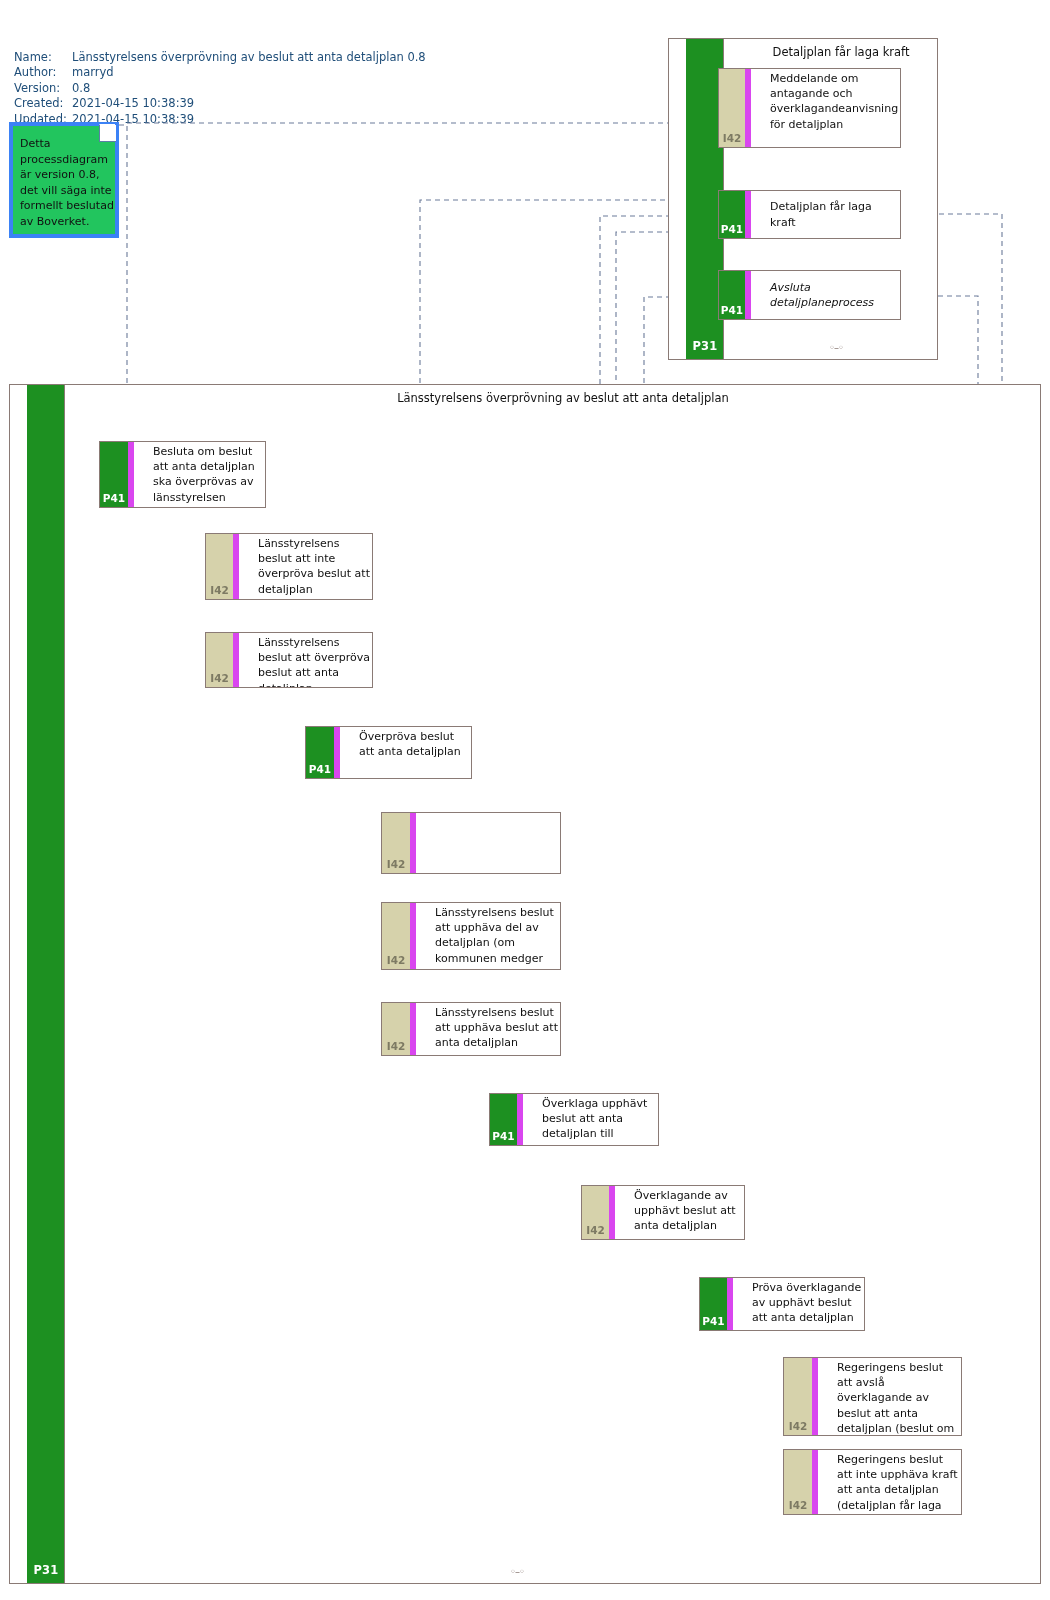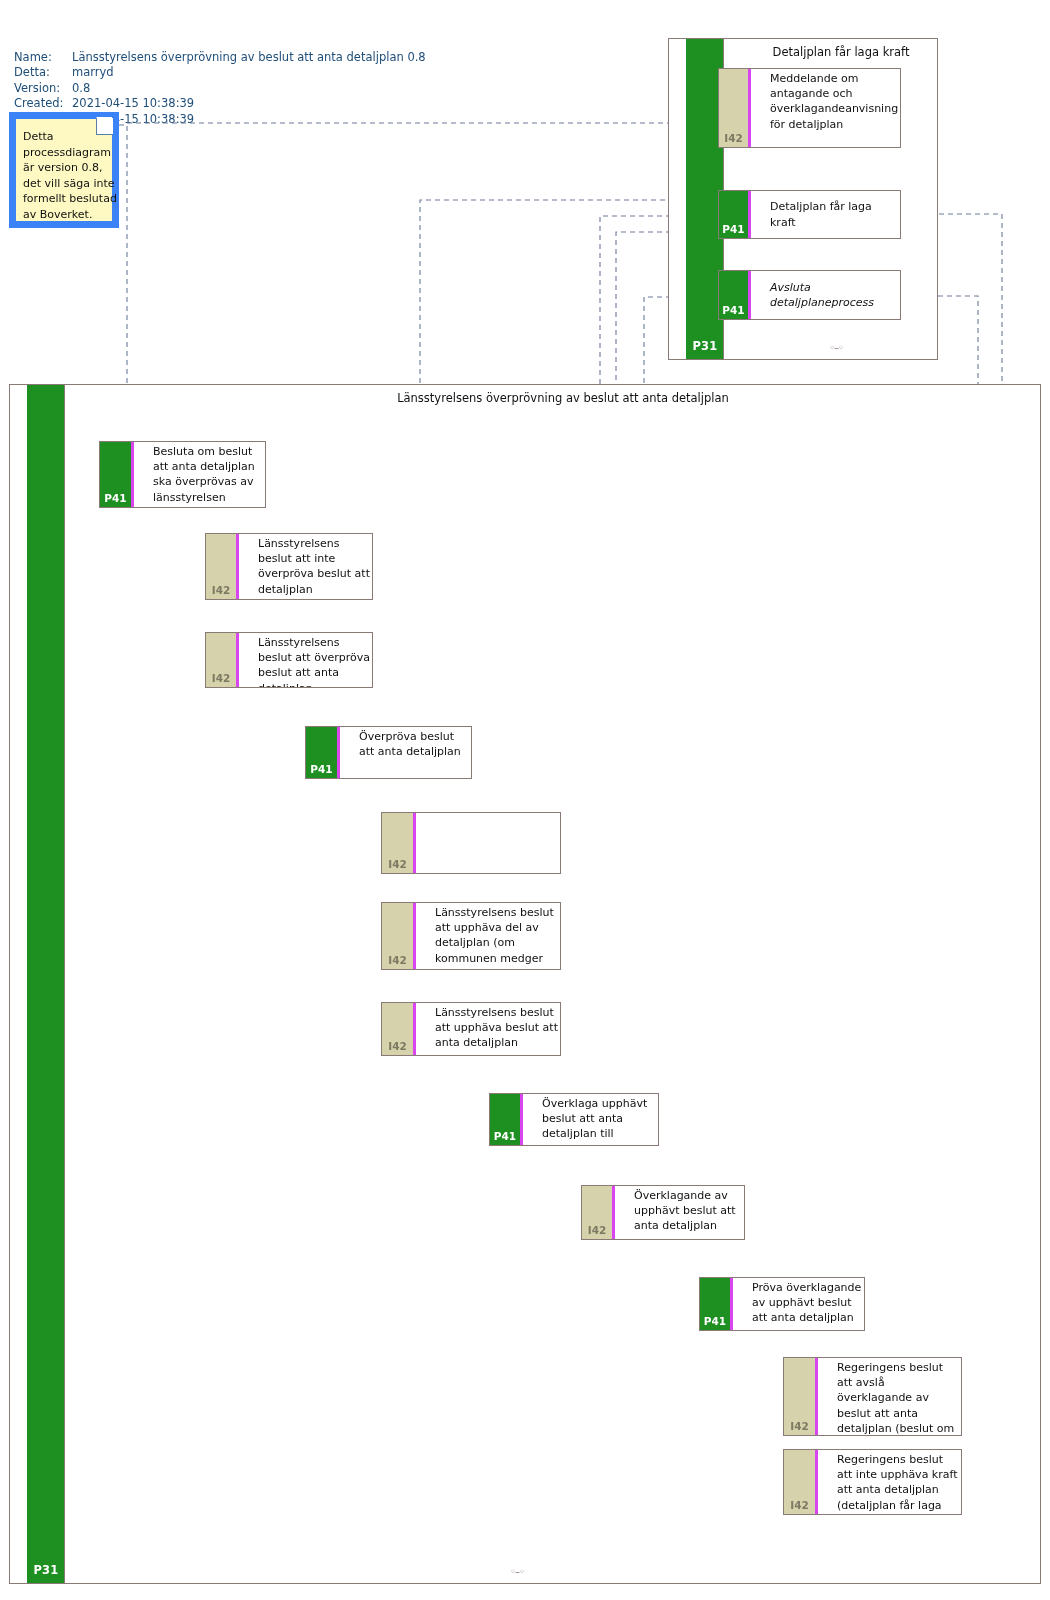--- a/index.html
+++ b/index.html
@@ -25,24 +25,24 @@
     white-space:nowrap;
     margin-top:36px;
   }
   .meta-row{display:block;height:15.4px;}
   .meta-key{display:inline-block;width:58px;color:#1f4e79;}
   .meta-val{display:inline-block;color:#1f4e79;}
 
   
   .note{
     position:absolute;
-    left:9px; top:112px;
+    left:9px; top:122px;
     width:110px; height:116px;
-    background:#fef9c3;
-    border:7px solid #3b82f6;
+    background:#22c55e;
+    border:4px solid #3b82f6;
     box-sizing:border-box;
   }
   .note-fold{
     position:absolute;
     right:-1px; top:-1px;
     width:16px;height:16px;
     background:#ffffff;
     border-left:1px solid #5b7fa6;
     border-bottom:1px solid #5b7fa6;
     transform:none;
@@ -111,21 +111,21 @@
     position:absolute;
     border:1px solid #8a7a75;
     background:#ffffff;
     box-sizing:border-box;
     display:flex;
   }
   .node-tag{
     position:relative;
     flex:0 0 auto;
     box-sizing:border-box;
-    border-right:3px solid #d946ef;
+    border-right:6px solid #d946ef;
   }
   .node-tag-label{
     position:absolute;
     left:0; bottom:3px;
     width:100%;
     text-align:center;
     font-size:10.5px;
     font-weight:bold;
   }
   .node.process .node-tag{background:#1d9021;}
@@ -163,21 +163,21 @@
 </head>
 <body>
 
 <div id="canvas">
 
   <div class="meta">
     <span class="meta-row">
       <span class="meta-key">Name:</span><span class="meta-val">Länsstyrelsens överprövning av beslut att anta detaljplan 0.8</span>
     </span>
     <span class="meta-row">
-      <span class="meta-key">Detta:</span><span class="meta-val">marryd</span>
+      <span class="meta-key">Author:</span><span class="meta-val">marryd</span>
     </span>
     <span class="meta-row">
       <span class="meta-key">Version:</span><span class="meta-val">0.8</span>
     </span>
     <span class="meta-row">
       <span class="meta-key">Created:</span><span class="meta-val">2021-04-15 10:38:39</span>
     </span>
     <span class="meta-row">
       <span class="meta-key">Updated:</span><span class="meta-val">2021-04-15 10:38:39</span>
     </span>

